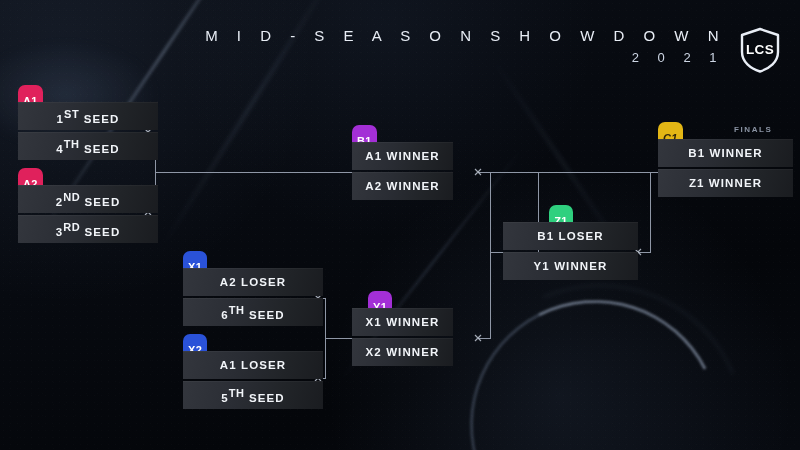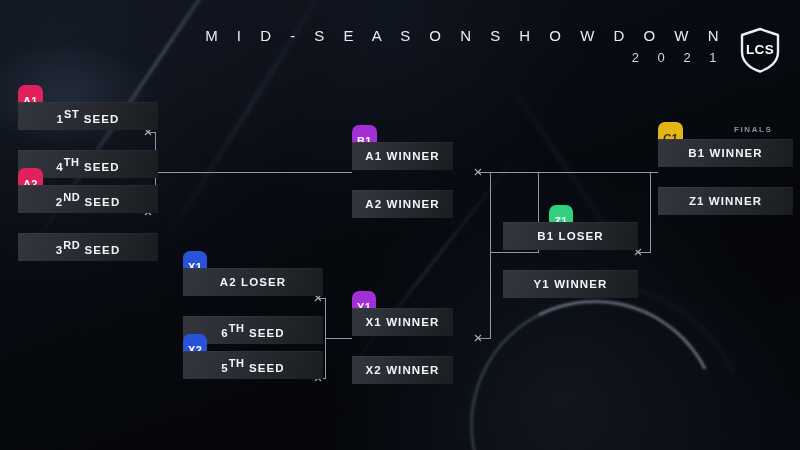--- a/index.html
+++ b/index.html
@@ -117,21 +117,21 @@
 
   .rows { position:absolute; top:17px; left:0; }
 
   .row {
     position:relative;
     height:28px; width:140px;
     display:flex; align-items:center; justify-content:center;
     background:linear-gradient(105deg, #33363d 0%, #2a2d34 38%, #212428 72%, #1a1c20 100%);
     box-shadow:inset 0 1px 0 rgba(255,255,255,0.035);
   }
-  .row + .row { margin-top:20px; }
+  .row + .row { margin-top:2px; }
   .row .label {
     font-size:11.5px; font-weight:700; color:#f2f5f9;
     letter-spacing:1.1px; white-space:nowrap;
   }
   .row .label sup {
     font-size:11px; font-weight:700; vertical-align:super;
     letter-spacing:0.6px;
   }
   .w135 .row { width:135px; }
   .w125 .row { width:101px; }
@@ -221,39 +221,42 @@
       <div class="row">
         <span class="label">6<sup>TH</sup> SEED</span>
       </div>
     </div>
   </div>
 
   <div class="group" style="left:183px; top:334px;">
     <div class="badge" style="background:#2a52d8;">X2</div>
     <div class="rows">
       <div class="row">
+        <span class="label">A1 LOSER</span>
+      </div>
+      <div class="row">
         <span class="label">5<sup>TH</sup> SEED</span>
       </div>
     </div>
   </div>
 
   <div class="group w125" style="left:352px; top:125px;">
     <div class="badge" style="background:#a32fd6;">B1</div>
     <div class="rows">
       <div class="row">
         <span class="label">A1 WINNER</span>
       </div>
       <div class="row">
         <span class="label">A2 WINNER</span>
       </div>
     </div>
   </div>
 
   <div class="group w125" style="left:352px; top:291px;">
-    <div class="badge" style="background:#a32fd6;">Y1</div>
+    <div class="badge" style="background:#a32fd6;margin-left:16px;">Y1</div>
     <div class="rows">
       <div class="row">
         <span class="label">X1 WINNER</span>
       </div>
       <div class="row">
         <span class="label">X2 WINNER</span>
       </div>
     </div>
   </div>
 

